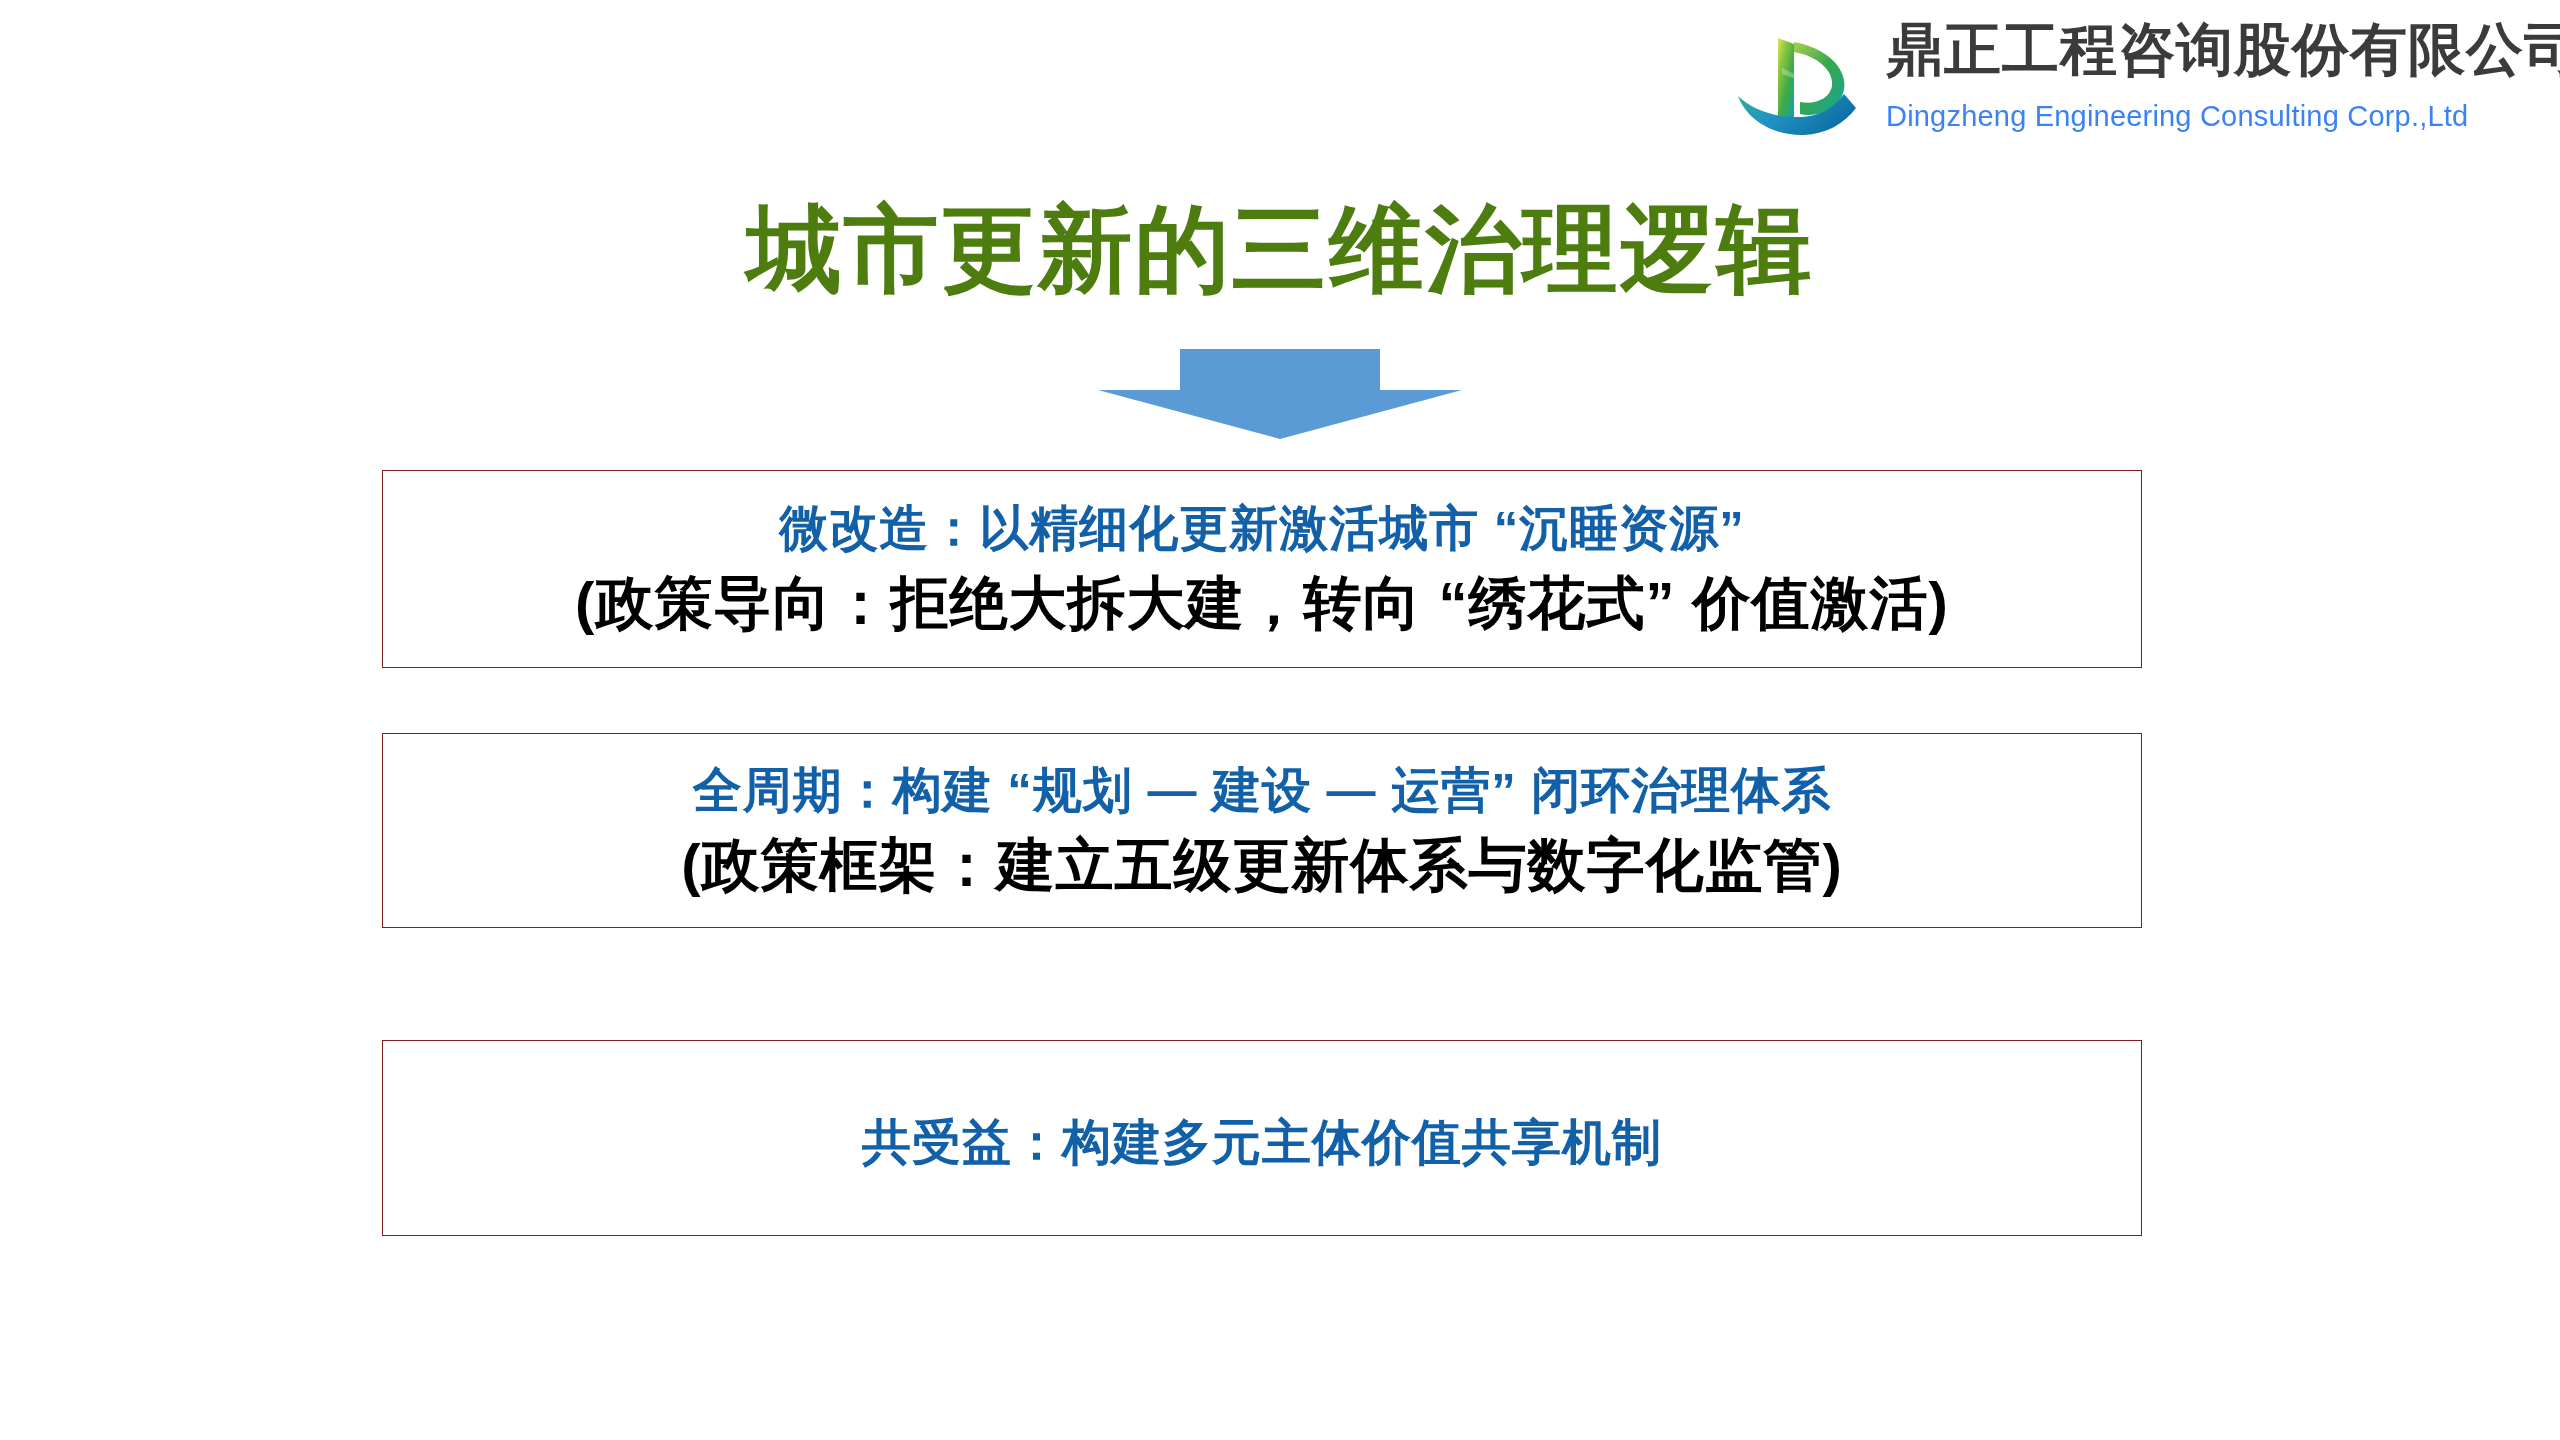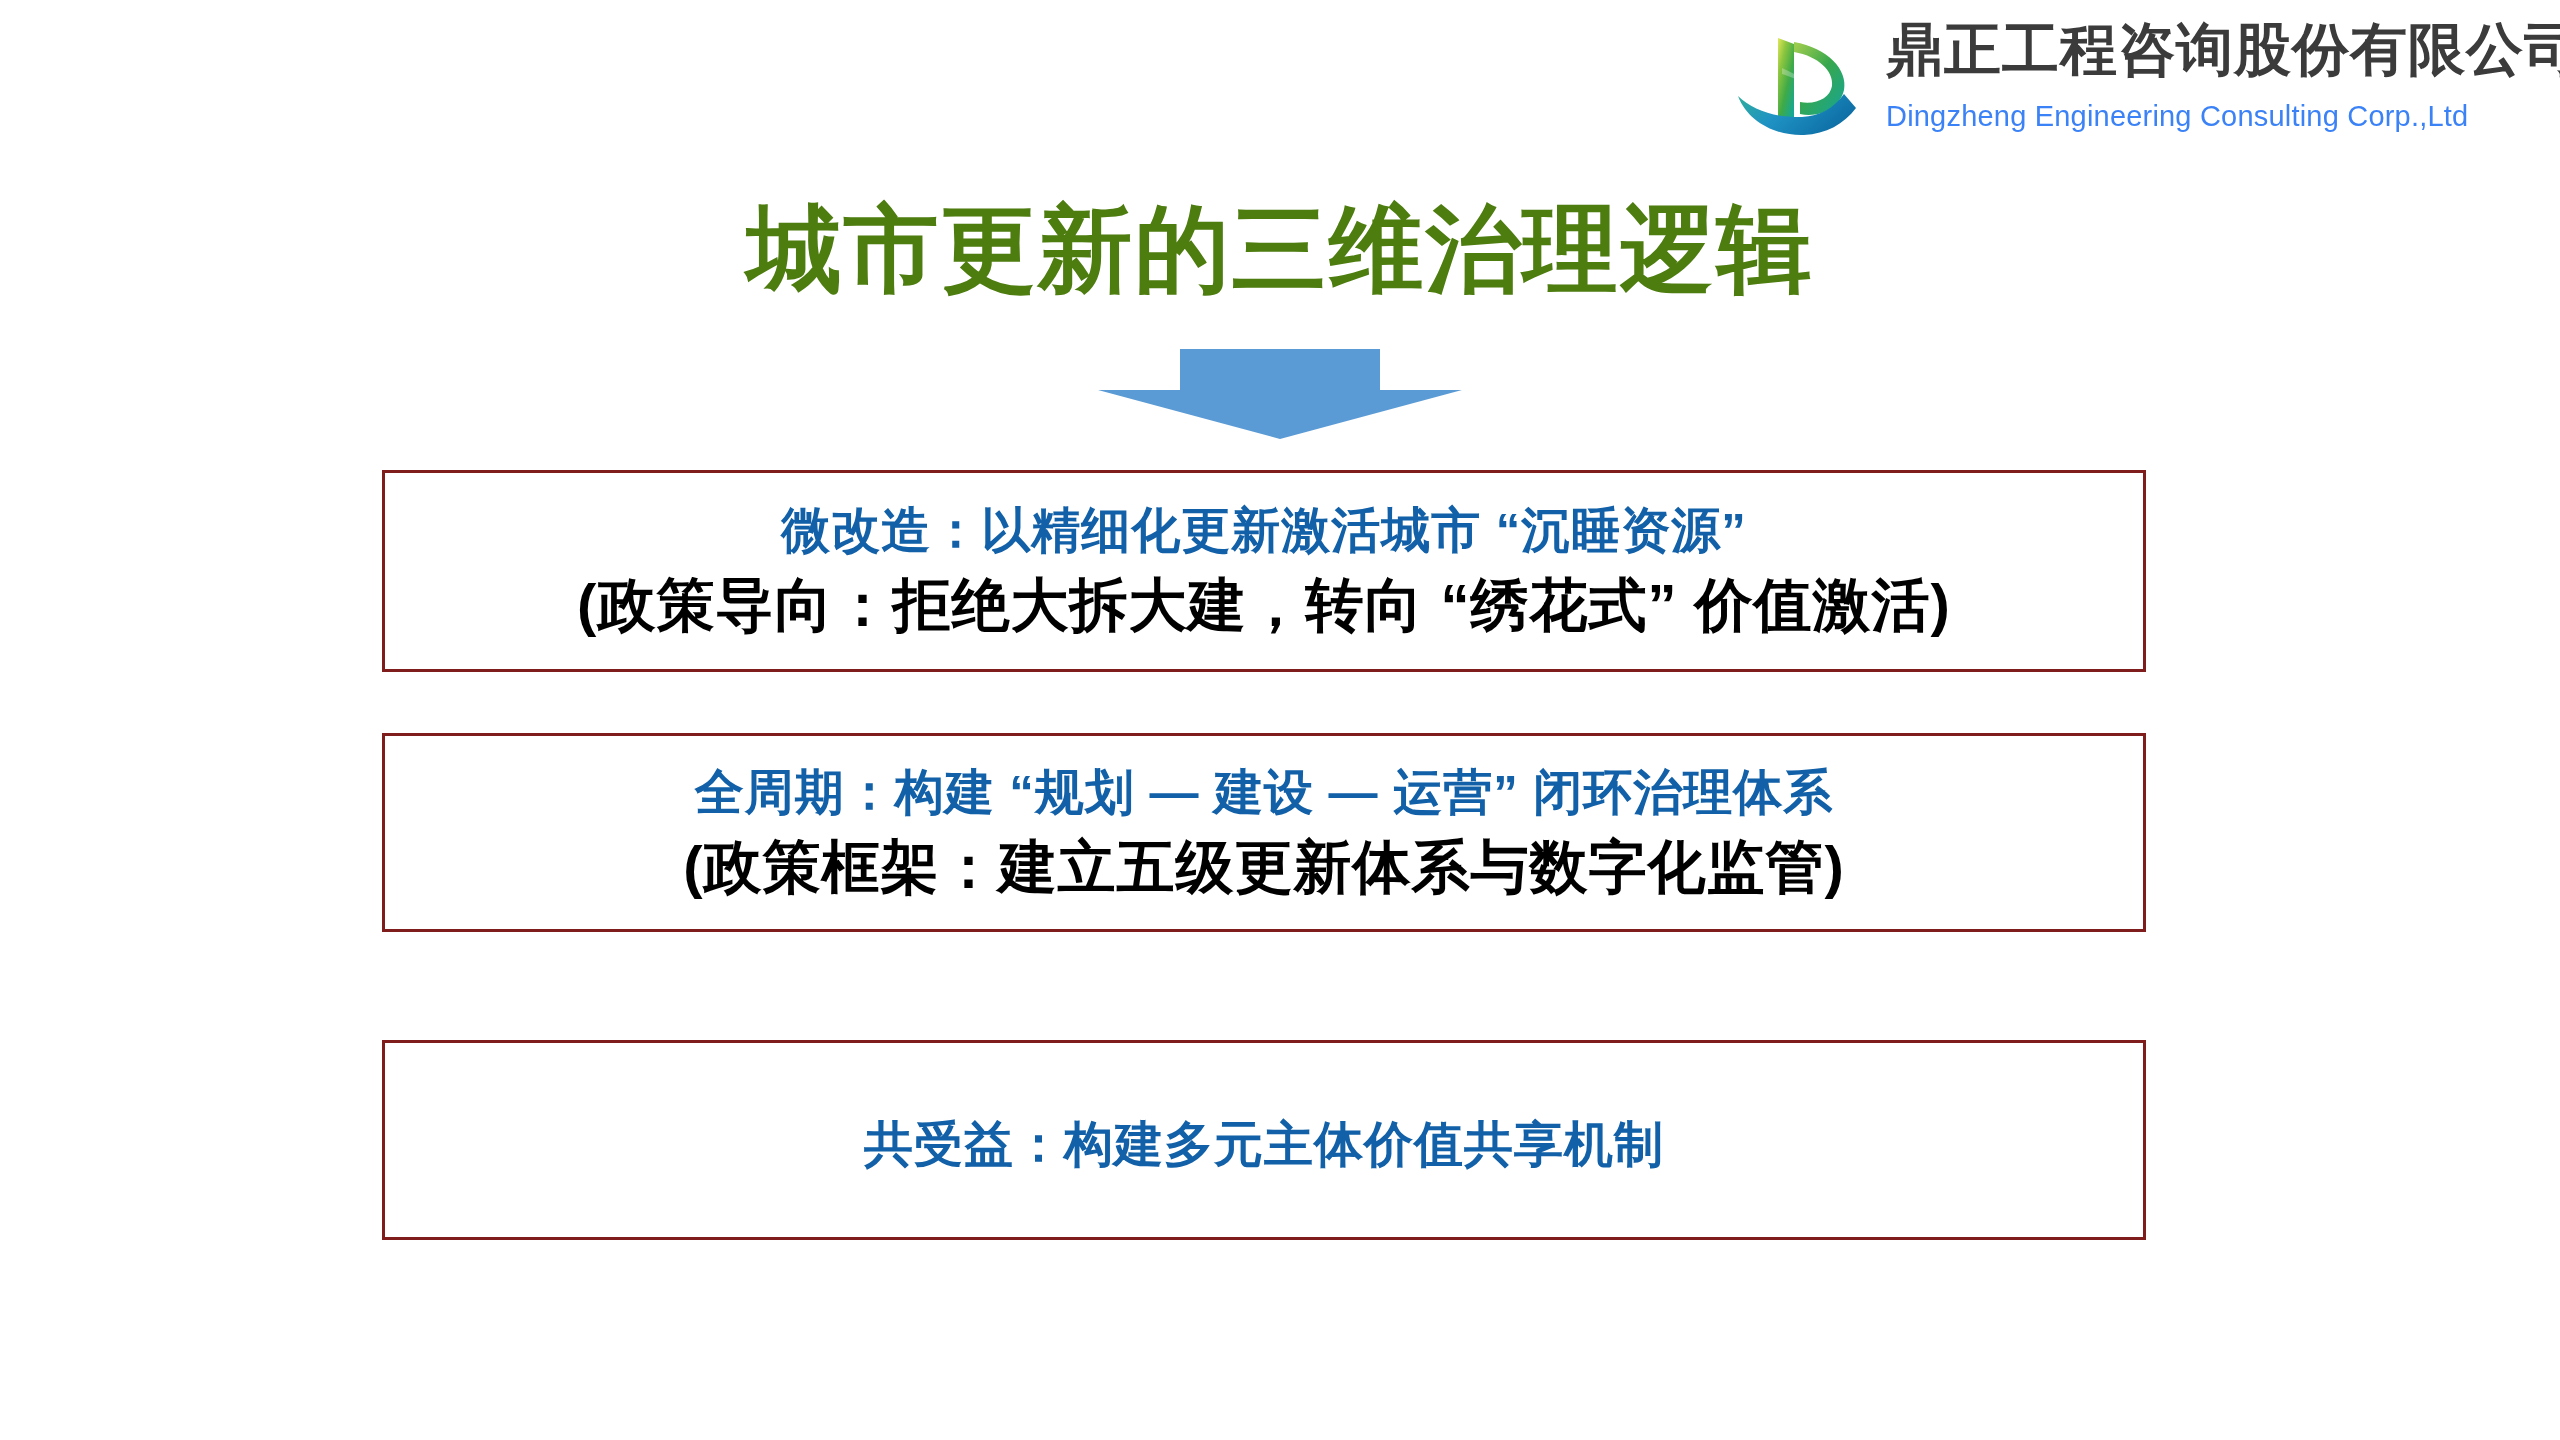--- a/index.html
+++ b/index.html
@@ -81,21 +81,21 @@
     width: 364px;
     height: 90px;
     display: block;
   }
 
   
   .box {
     position: absolute;
     left: 382px;
     width: 1758px;           
-    border: 3px solid #7f1d1d;
+    border: 1px solid #7f1d1d;
     background: #ffffff;
     box-sizing: content-box;
     display: flex;
     flex-direction: column;
     align-items: center;
     justify-content: center;
   }
   #box-1 { top: 470px; height: 196px; }
   #box-2 { top: 733px; height: 193px; }
   #box-3 { top: 1040px; height: 194px; }

